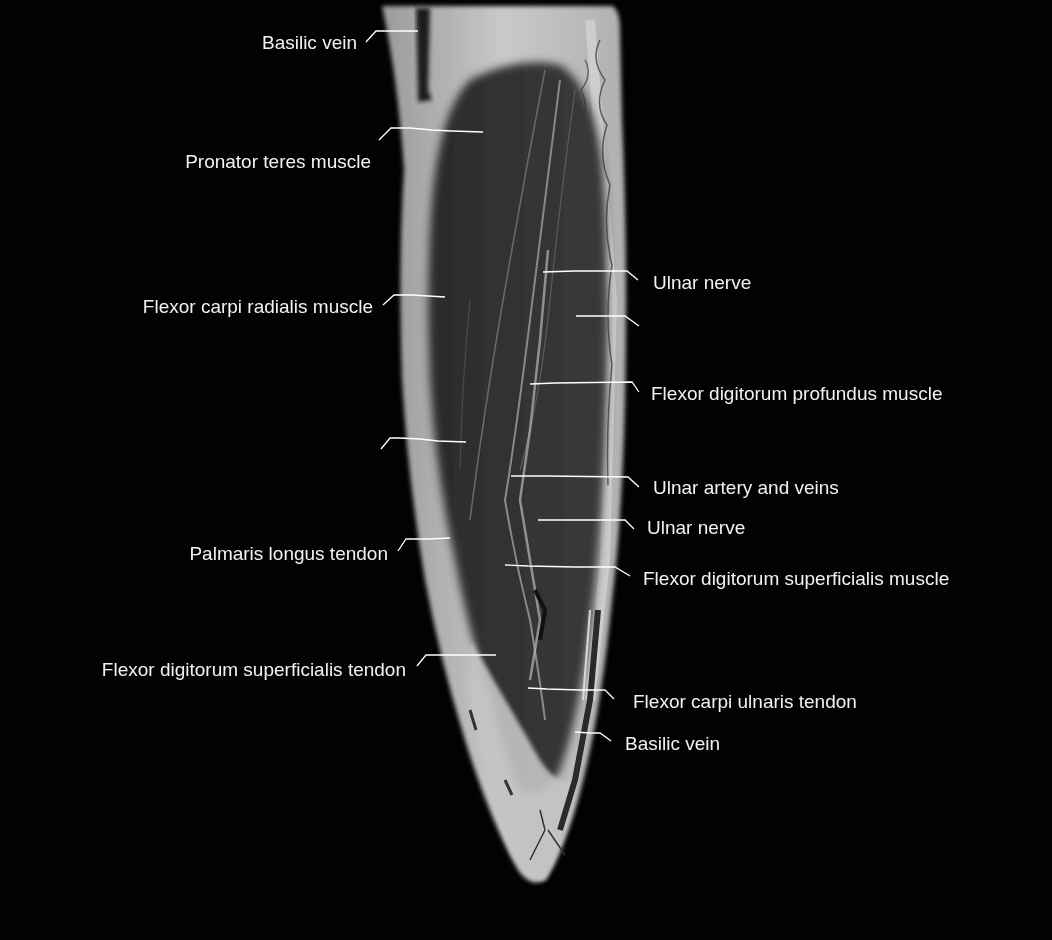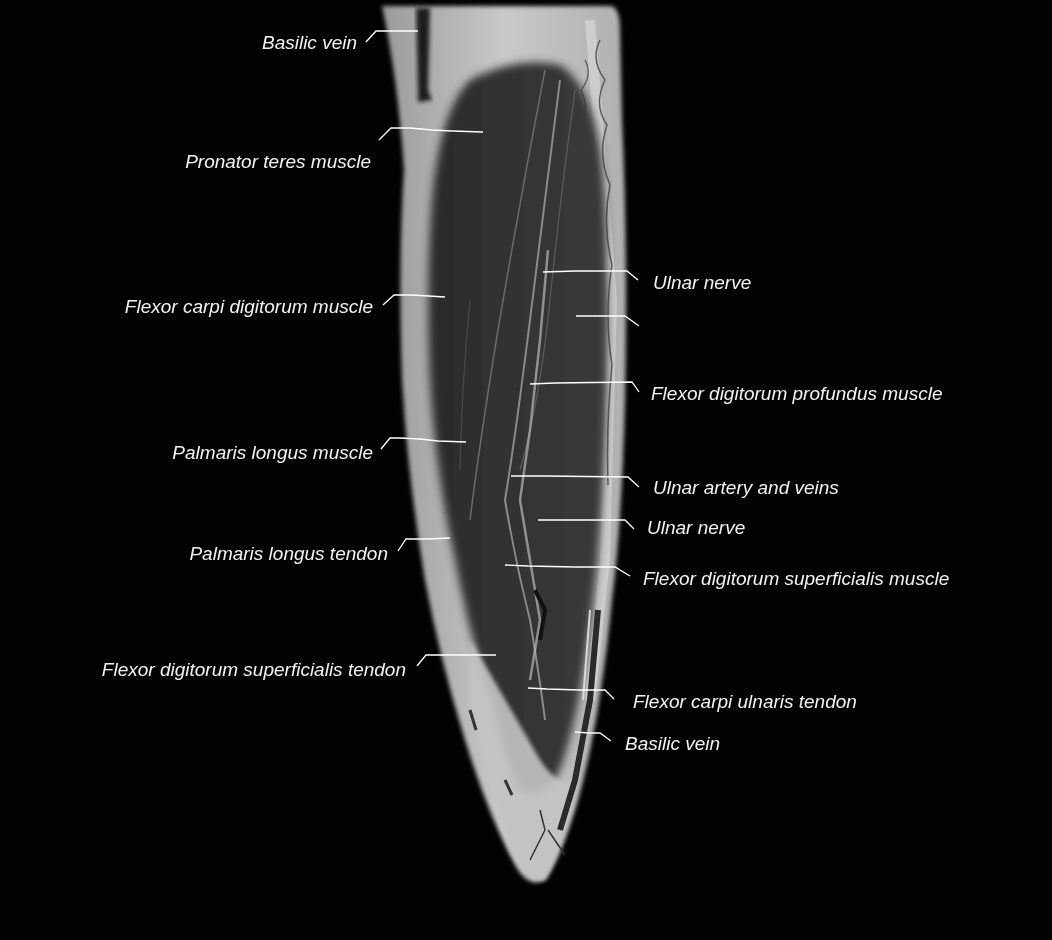--- a/index.html
+++ b/index.html
@@ -1,17 +1,17 @@
 <!DOCTYPE html>
 <html><head>
   <meta charset="utf-8">
   <style>
     html, body { margin: 0; padding: 0; background: #000; }
     body { width: 1052px; height: 940px; position: relative; overflow: hidden; font-family: "Liberation Sans", "DejaVu Sans", sans-serif; }
-    #stage { position: absolute; left: 0; top: 0; width: 1052px; height: 940px; background: #020202; font-style: italic; }
+    #stage { position: absolute; left: 0; top: 0; width: 1052px; height: 940px; background: #020202; }
     svg#mri { position: absolute; left: 0; top: 0; }
     .label { position: absolute; color: #f2f2f2; font-size: 19px; line-height: 22px; white-space: nowrap; }
     .label.left { text-align: right; }
   </style>
 </head>
 <body>
 
 <div id="stage">
   <svg id="mri" width="1052" height="940" viewBox="0 0 1052 940">
     <defs>
@@ -73,22 +73,21 @@
       <polyline points="530,384 555,383 632,382 639,392" fill="none" stroke="#ffffff" stroke-width="1.3"></polyline>
       <polyline points="511,476 546,476 628,477 639,487" fill="none" stroke="#ffffff" stroke-width="1.3"></polyline>
       <polyline points="538,520 587,520 625,520 634,529" fill="none" stroke="#ffffff" stroke-width="1.3"></polyline>
       <polyline points="505,565 528,566 575,567 615,567 630,576" fill="none" stroke="#ffffff" stroke-width="1.3"></polyline>
       <polyline points="528,688 547,689 580,690 605,690 614,699" fill="none" stroke="#ffffff" stroke-width="1.3"></polyline>
       <polyline points="575,732 590,733 600,733 611,741" fill="none" stroke="#ffffff" stroke-width="1.3"></polyline>
     </svg>
 
   <div class="label left" style="right:calc(1052px - 357px); top:32px;">Basilic vein</div>
   <div class="label left" style="right:calc(1052px - 371px); top:131px;margin-top:20px;">Pronator teres muscle</div>
-  <div class="label left" style="right:calc(1052px - 373px); top:296px;">Flexor carpi digitorum muscle</div>
-  <div class="label left" style="right:calc(1052px - 373px); top:442px;">Palmaris longus muscle</div>
+  <div class="label left" style="right:calc(1052px - 373px); top:296px;">Flexor carpi radialis muscle</div>
   <div class="label left" style="right:calc(1052px - 388px); top:543px;">Palmaris longus tendon</div>
   <div class="label left" style="right:calc(1052px - 406px); top:659px;">Flexor digitorum superficialis tendon</div>
 
   <div class="label" style="left:653px; top:272px;">Ulnar nerve</div>
   <div class="label" style="left:651px; top:383px;text-align:right;">Flexor digitorum profundus muscle</div>
   <div class="label" style="left:653px; top:477px;">Ulnar artery and veins</div>
   <div class="label" style="left:647px; top:517px;">Ulnar nerve</div>
   <div class="label" style="left:633px; top:691px;">Flexor carpi ulnaris tendon</div>
   <div class="label" style="left:643px; top:568px;">Flexor digitorum superficialis muscle</div>
   <div class="label" style="left:625px; top:733px;">Basilic vein</div>

